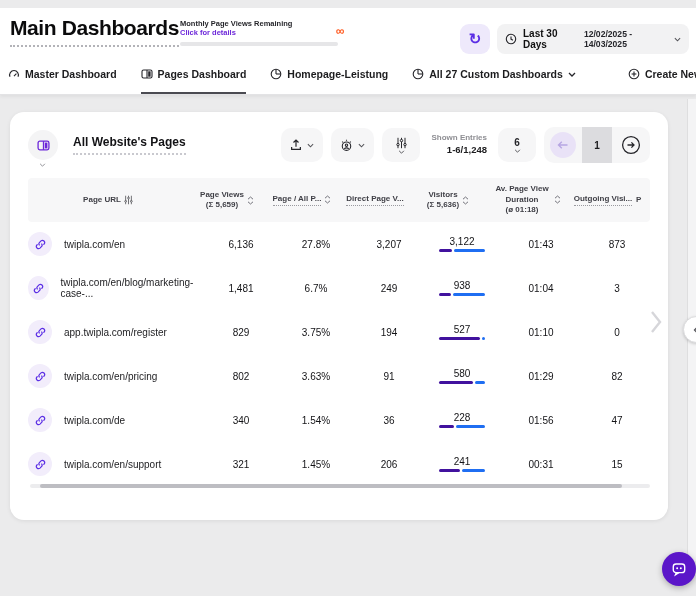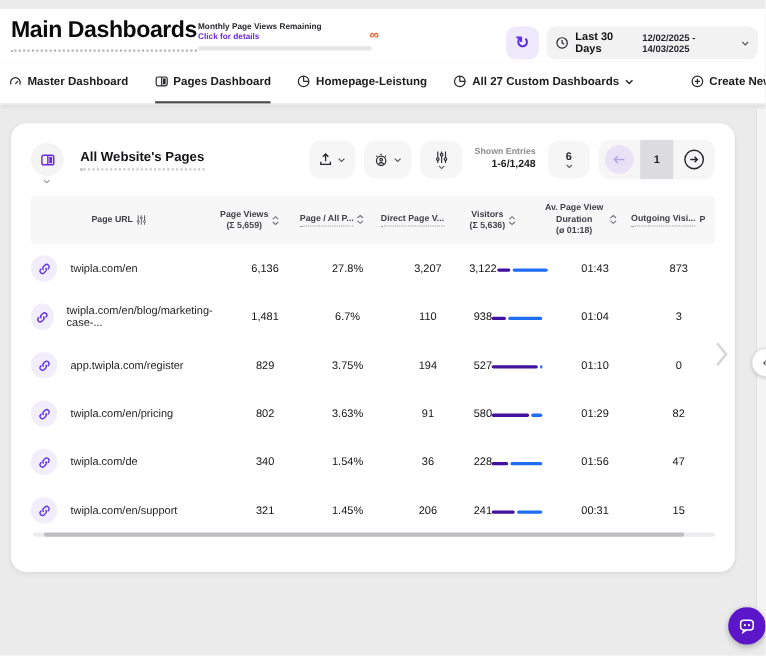--- a/index.html
+++ b/index.html
@@ -101,21 +101,21 @@
   .c-vis { width:72px; } .c-dur { width:86px; } .c-out { width:66px; }
   .c-cut { width:14px; overflow:hidden; justify-content:flex-start; }
   .sort { cursor:pointer; }
 
   .trow { height:44px; display:flex; align-items:center; margin:0 18px; }
   .url-cell { flex:1; display:flex; align-items:center; gap:12px; }
   .link-circle { width:24px; height:24px; border-radius:50%; background:#f2edfb; color:#5b2ee5;
     display:flex; align-items:center; justify-content:center; cursor:pointer; }
   .url-text { font-size:10px; color:#232326; cursor:pointer; }
   .num { font-size:10px; color:#131316; text-align:center; }
-  .vwrap { display:inline-flex; flex-direction:row; align-items:center; }
+  .vwrap { display:inline-flex; flex-direction:column; align-items:center; }
   .vnum { font-size:10px; color:#131316; }
   .vbar { margin-top:2px; width:46px; height:3px; display:flex; gap:2px; }
   .seg { height:3px; border-radius:1.5px; }
   .seg-purple { background:var(--bar-purple,#41129e); }
   .seg-blue { background:var(--bar-blue,#1f6ef2); }
 
   .scroll-right { position:absolute; right:4px; top:196px; color:#d6d6da; }
   .hscroll-track { position:absolute; left:20px; right:18px; bottom:32px; height:4px; background:#ececee; border-radius:2px; }
   .hscroll-thumb { position:absolute; left:10px; top:0; width:582px; height:4px; background:#bdbdc2; border-radius:2px; cursor:pointer; }
 
@@ -427,21 +427,21 @@
         <span class="link-circle">
           <svg width="11" height="11" viewBox="0 0 11 11" fill="none" stroke="currentColor" stroke-width="1.2">
             <path d="M4.6 6.4 a2.2 2.2 0 0 1 0-3.1 L6 1.9 a2.2 2.2 0 0 1 3.1 3.1 l-.7 .7"></path>
             <path d="M6.4 4.6 a2.2 2.2 0 0 1 0 3.1 L5 9.1 A2.2 2.2 0 0 1 1.9 6 l.7-.7"></path>
           </svg>
         </span>
         <span class="url-text">twipla.com/en/blog/marketing-case-...</span>
       </div>
       <div class="num c-pv">1,481</div>
       <div class="num c-share">6.7%</div>
-      <div class="num c-direct">110</div>
+      <div class="num c-direct">249</div>
       <div class="num c-vis">
         <span class="vwrap">
             <span class="vnum">938</span>
         <span class="vbar">
               <span class="seg seg-purple" style="width: 27%;"></span>
               <span class="seg seg-blue" style="width: 69%;"></span>
             </span>
           </span>
       </div>
       <div class="num c-dur">01:04</div>

